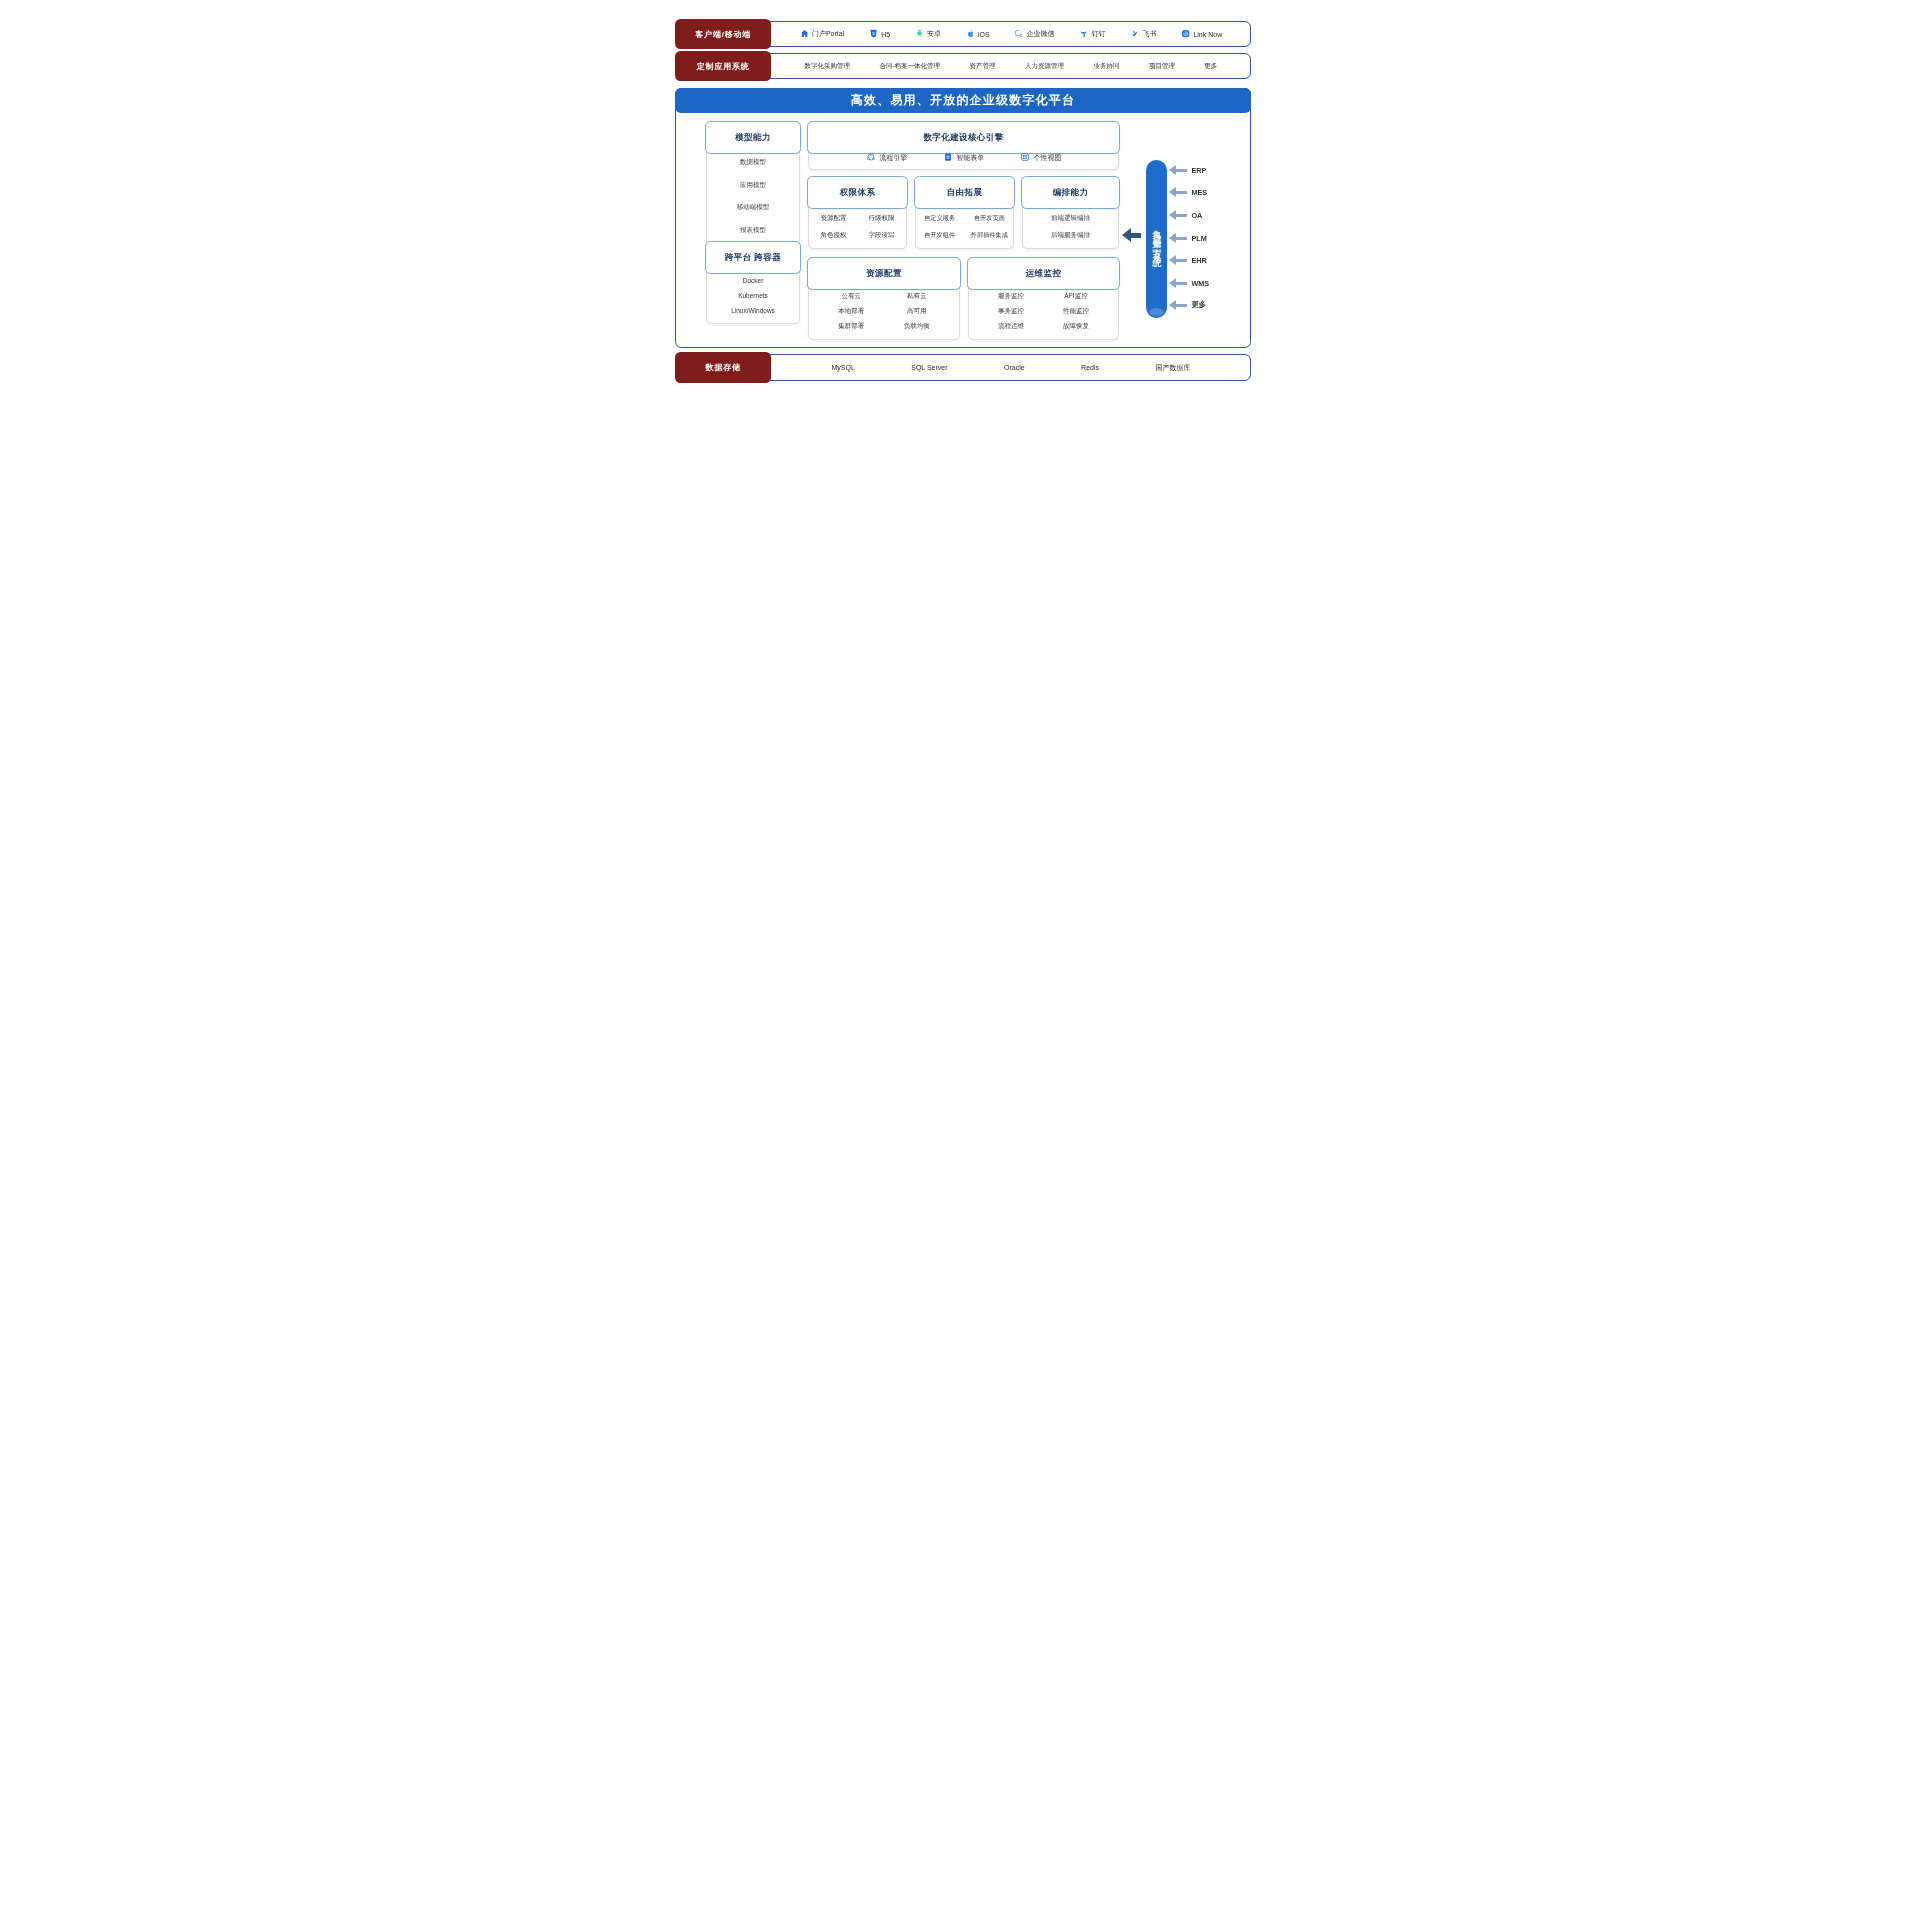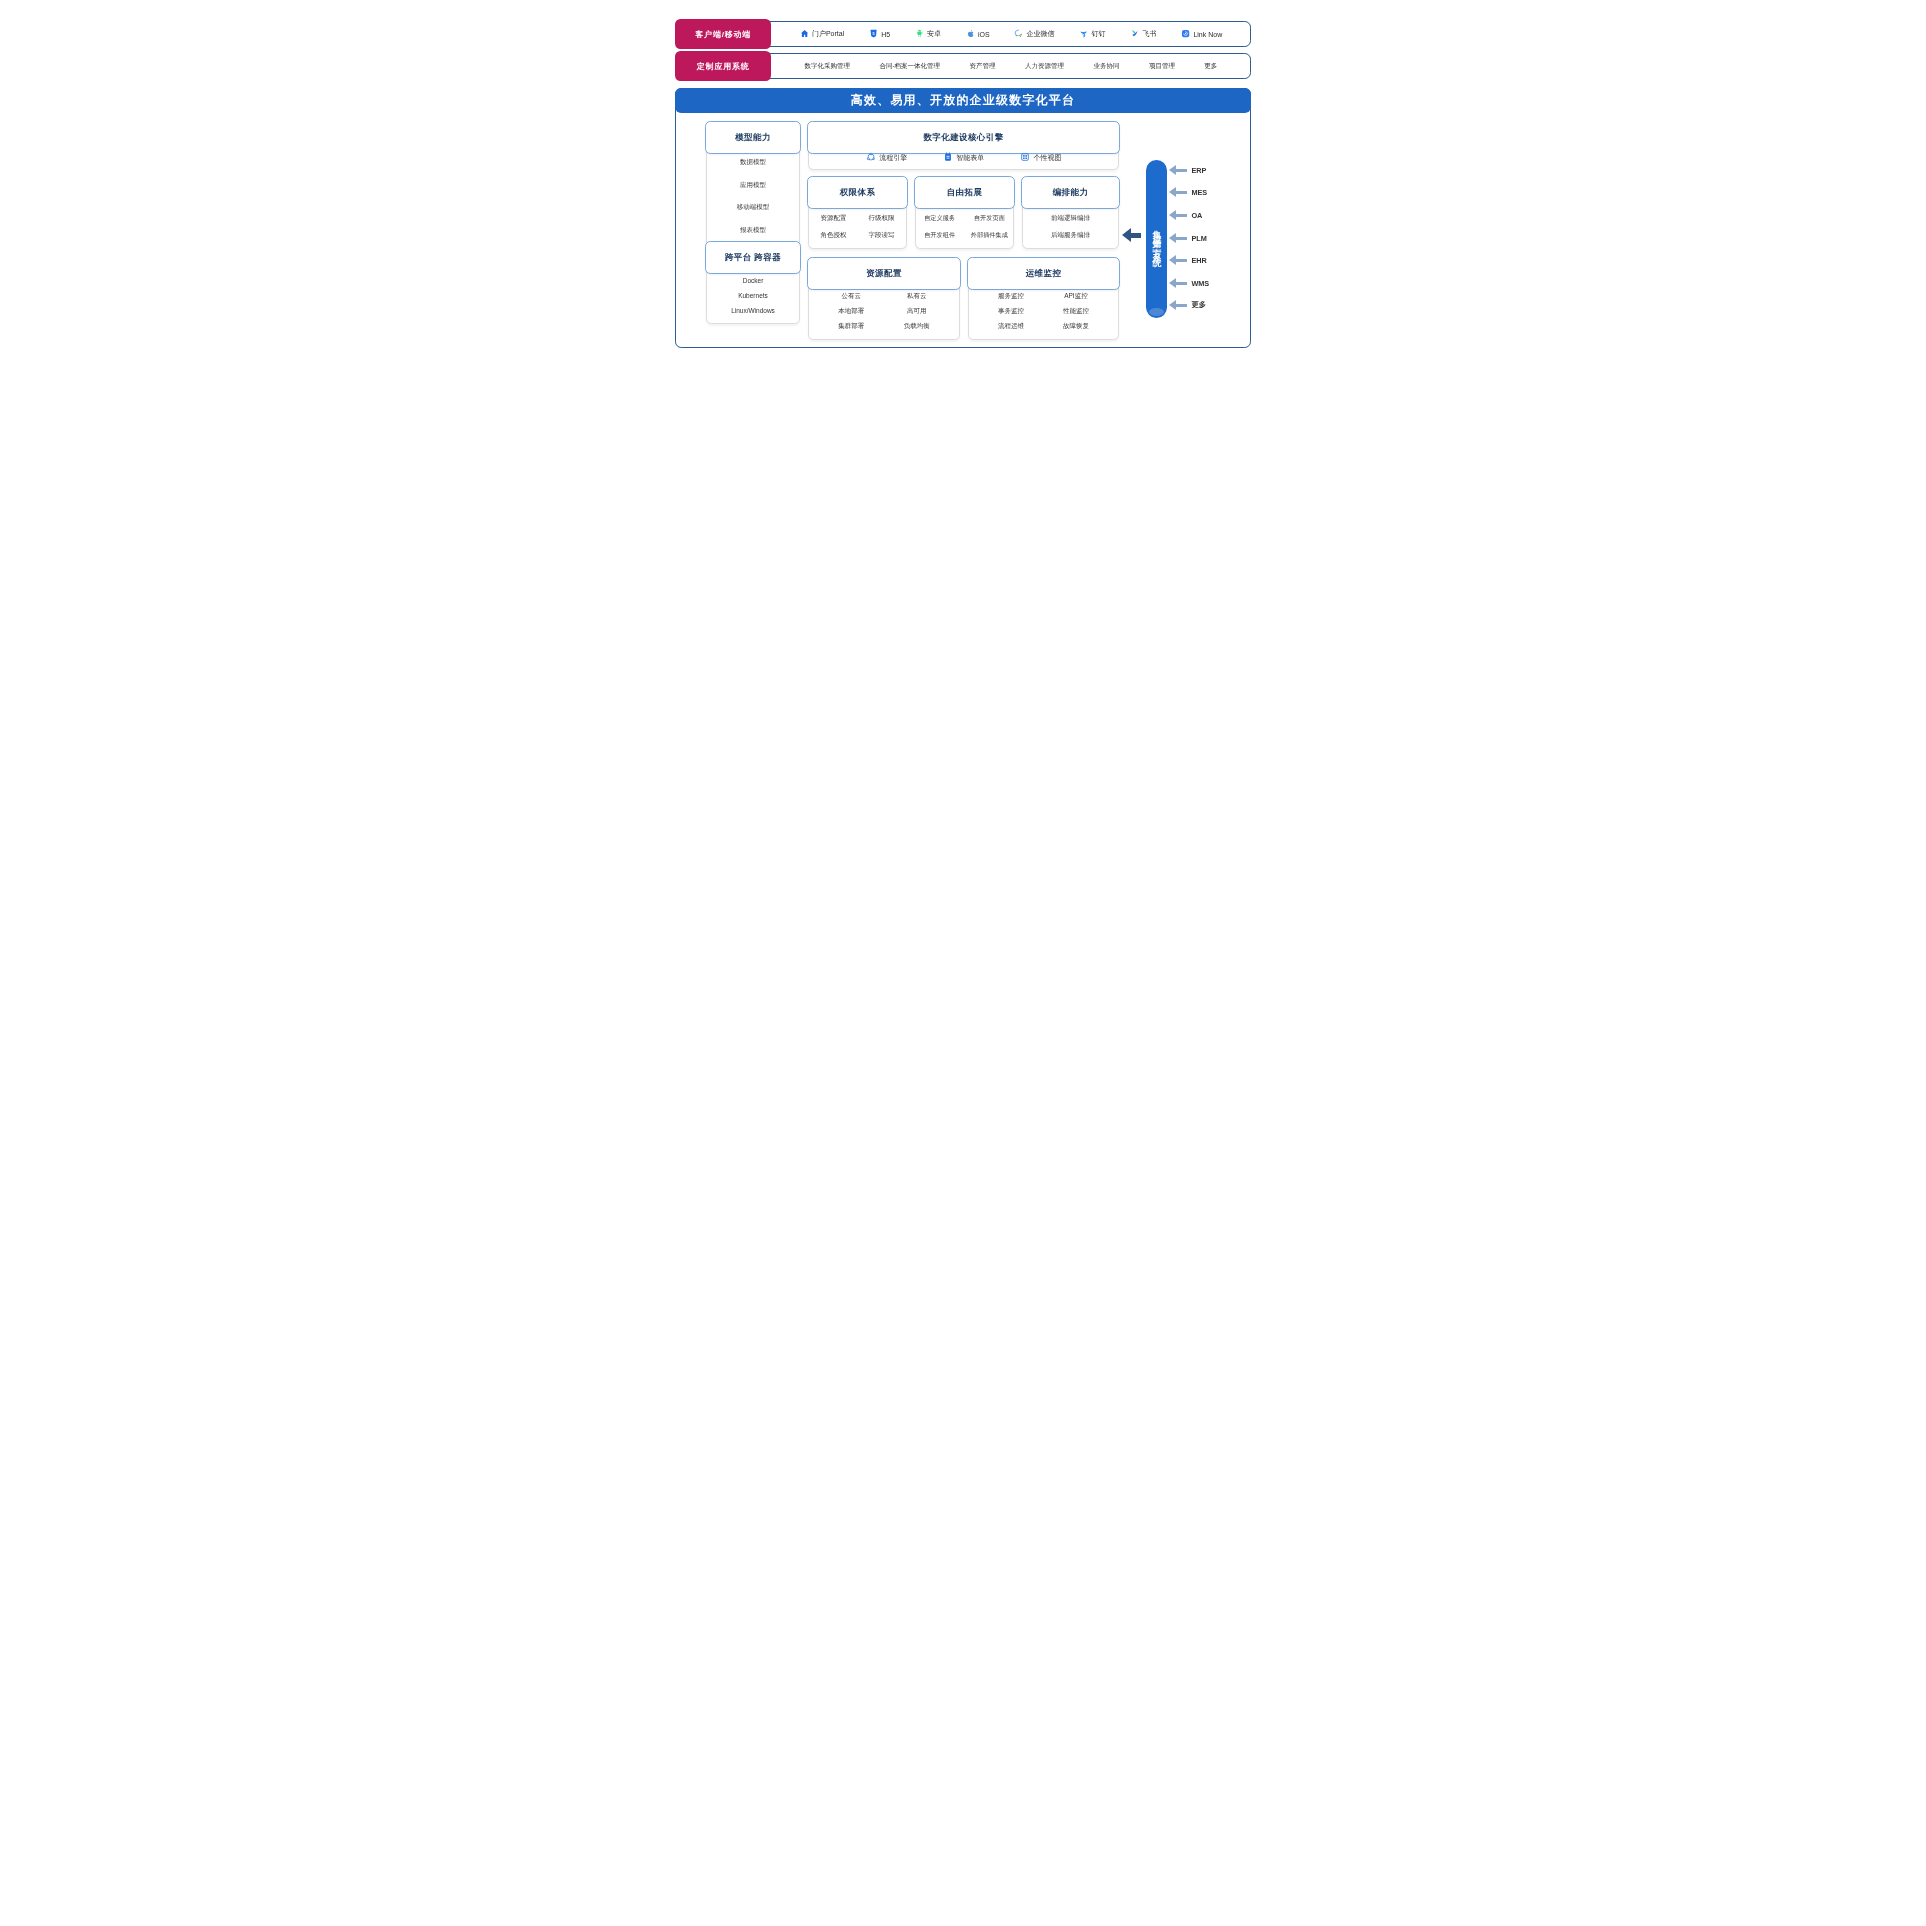--- a/index.html
+++ b/index.html
@@ -4,21 +4,21 @@
 <style>
   html,body{margin:0;padding:0;background:#ffffff;}
   body{font-family:"Liberation Sans","DejaVu Sans",sans-serif;}
   .page{position:relative;width:604px;height:413px;background:#fff;margin:0 auto;overflow:hidden;}
 
   
   .bar{position:absolute;left:14px;width:576px;border:1.2px solid #2d5b92;border-radius:6.2px;background:#fff;box-sizing:border-box;}
   #row-client{top:21px;height:26px;}
   #row-apps{top:53px;height:26px;}
   #row-storage{top:354px;height:27px;}
-  .bar-label{position:absolute;left:-0.8px;top:-2.7px;bottom:-2.7px;width:96px;background:#be185d;border-radius:5.4px;
+  .bar-label{position:absolute;left:-0.8px;top:-2.7px;bottom:-2.7px;width:96px;background:#7f1d1d;border-radius:5.4px;
              color:#fff;display:flex;align-items:center;justify-content:center;font-size:8px;font-weight:bold;letter-spacing:0.8px;}
   .bar-items{position:absolute;left:99px;right:3.1px;top:0;bottom:0;display:flex;align-items:center;justify-content:space-evenly;}
   .bar-item{display:flex;align-items:center;gap:3.1px;font-size:7px;color:#2b2b2b;font-weight:500;white-space:nowrap;}
   .bar-item svg{width:9.2px;height:9.2px;flex:0 0 auto;}
   .txt-item{font-size:6.5px;color:#2b2b2b;font-weight:500;white-space:nowrap;}
   #row-storage .txt-item{font-size:7px;}
 
   
   .main{position:absolute;left:14px;top:88px;width:576px;height:260px;border:1.2px solid #2d5b92;border-radius:6.2px;background:#fff;box-sizing:border-box;}
   .banner{position:absolute;left:-1.2px;top:-1.2px;right:-1.2px;height:25px;background:#1d66c4;border-radius:6.2px;
@@ -306,15 +306,25 @@
         <span class="tp-label">WMS</span>
       </div>
       <div class="tp-row" style="top:211px;">
         <span class="arr"></span>
         <span class="tp-label">更多</span>
       </div>
 
     </div>
   </div>
 
+  <div class="bar" id="row-storage">
+    <div class="bar-label">数据存储</div>
+    <div class="bar-items">
+      <span class="txt-item">MySQL</span>
+      <span class="txt-item">SQL Server</span>
+      <span class="txt-item">Oracle</span>
+      <span class="txt-item">Redis</span>
+      <span class="txt-item">国产数据库</span>
+    </div>
+  </div>
 
 </div>
 
 
 </body></html>

